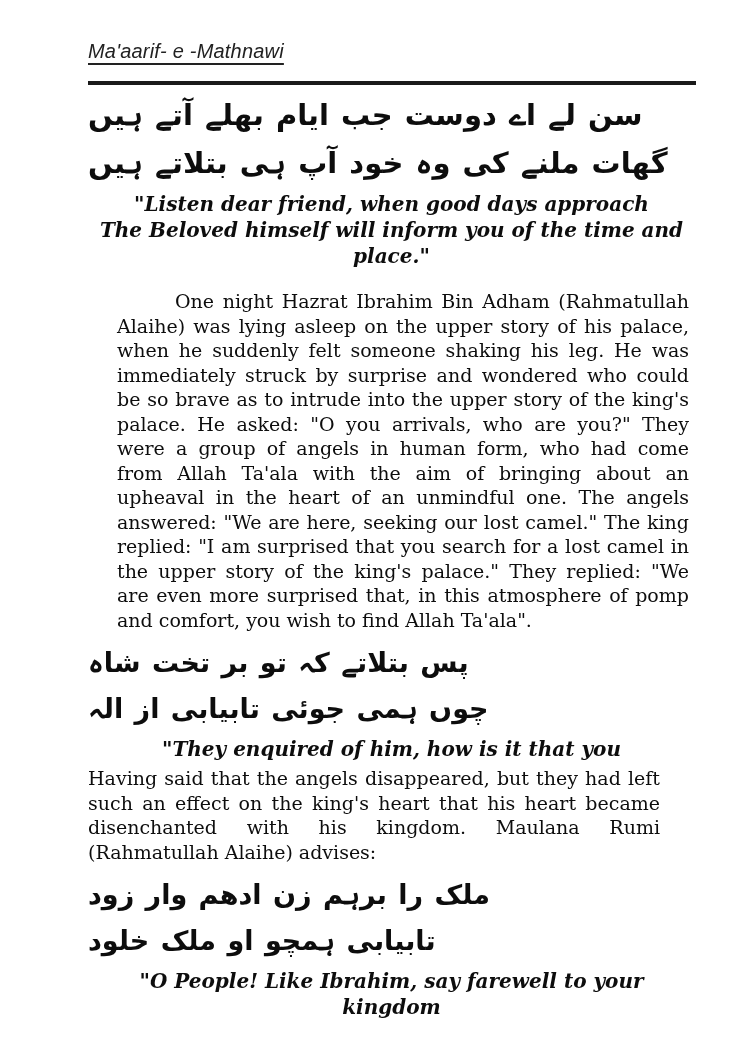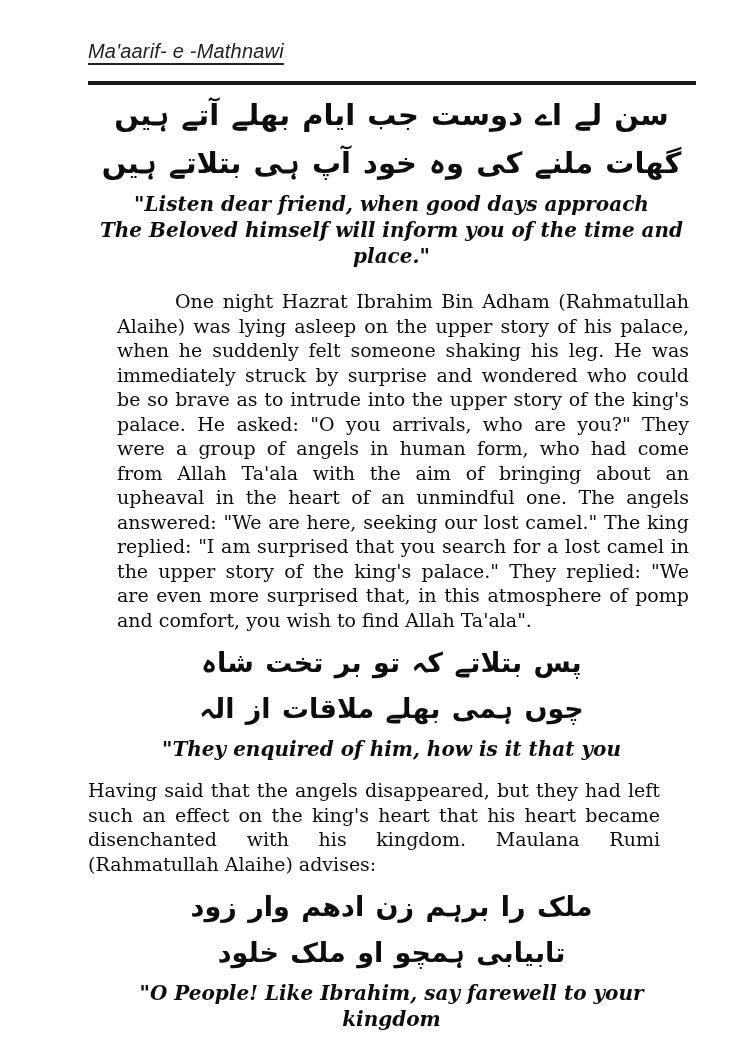--- a/index.html
+++ b/index.html
@@ -31,21 +31,21 @@
     font-family: "Liberation Sans", sans-serif;
     font-style: italic;
     font-size: 20px;
     letter-spacing: 0.2px;
     text-decoration: underline;
     text-underline-offset: 5px;
     color: #222222;
   }
   
   .couplet {
-    text-align: center;
+    text-align: left;
     direction: rtl;
   }
   .couplet-line {
     font-family: "DejaVu Sans", sans-serif;
     font-weight: 700;
     font-size: 27px;
     line-height: 46px;
     color: #0d0d0d;
     word-spacing: 2px;
   }
@@ -64,21 +64,21 @@
   .para {
     width: 572px;
     text-align: justify;
     font-size: 19px;
     line-height: 24.5px;
     color: #0d0d0d;
     margin: 0;
   }
   .para.indent { text-indent: 58px; }
   .mt-sm { margin-top: 8px; }
-  .mt-md { margin-top: 16px; }
+  .mt-md { margin-top: 4px; }
   .mt-lg { margin-top: 20px; margin-left: 29px; }
 </style>
 </head>
 <body>
 
 <div class="page">
 
   <div class="header">
     <span class="header-title">Ma'aarif- e -Mathnawi</span>
   </div>
@@ -90,21 +90,21 @@
 
   <div class="translation">
     <div>"Listen dear friend, when good days approach</div>
     <div>The Beloved himself will inform you of the time and place."</div>
   </div>
 
   <p class="para indent mt-lg">One night Hazrat Ibrahim Bin Adham (Rahmatullah Alaihe) was lying asleep on the upper story of his palace, when he suddenly felt someone shaking his leg. He was immediately struck by surprise and wondered who could be so brave as to intrude into the upper story of the king's palace. He asked: "O you arrivals, who are you?" They were a group of angels in human form, who had come from Allah Ta'ala with the aim of bringing about an upheaval in the heart of an unmindful one. The angels answered: "We are here, seeking our lost camel." The king replied: "I am surprised that you search for a lost camel in the upper story of the king's palace." They replied: "We are even more surprised that, in this atmosphere of pomp and comfort, you wish to find Allah Ta'ala".</p>
 
   <div class="couplet mt-sm">
     <div class="couplet-line">پس بتلاتے کہ تو بر تخت شاہ</div>
-    <div class="couplet-line">چوں ہمی بھلے ملاقات از الہ</div>
+    <div class="couplet-line">چوں ہمی جوئی تابیابی از الہ</div>
   </div>
 
   <div class="translation">
     <div>"They enquired of him, how is it that you</div>
   </div>
 
   <p class="para mt-md">Having said that the angels disappeared, but they had left such an effect on the king's heart that his heart became disenchanted with his kingdom. Maulana Rumi (Rahmatullah Alaihe) advises:</p>
 
   <div class="couplet mt-sm">
     <div class="couplet-line">ملک را برہم زن ادھم وار زود</div>

